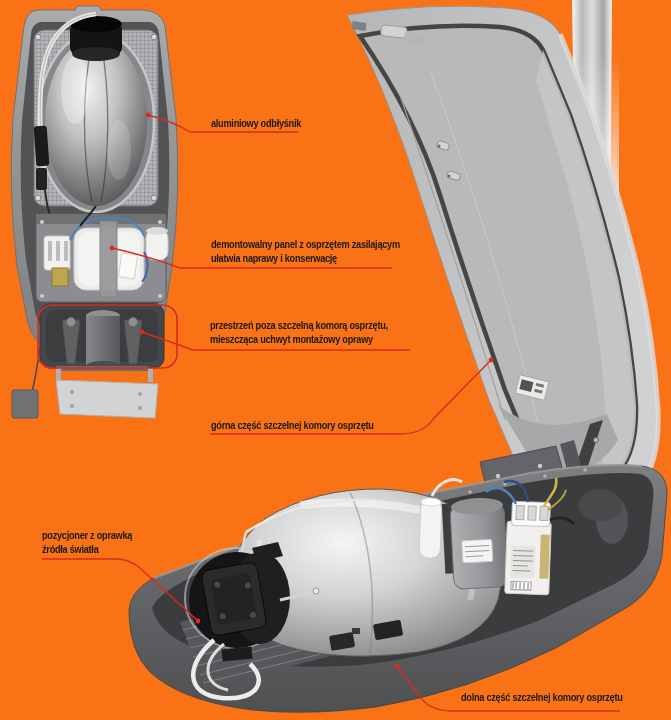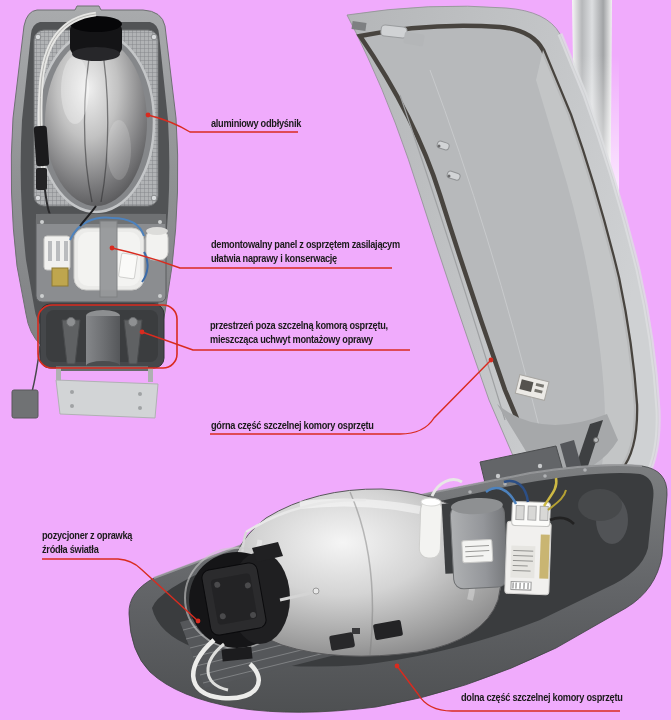--- a/index.html
+++ b/index.html
@@ -1,19 +1,19 @@
 <!DOCTYPE html>
 <html><head>
 <meta charset="utf-8">
 <style>
   html,body{margin:0;padding:0;background:#ffffff;}
   .stage{
     position:relative;
     width:671px;height:720px;
-    background:#f0abfc;
+    background:#f97316;
     overflow:hidden;
     font-family:"Liberation Sans", sans-serif;
   }
   .stage svg{position:absolute;left:0;top:0;}
   .callout{
     position:absolute;
     color:#1a1a1a;
     font-size:10px;
     font-weight:700;
     letter-spacing:-0.3px;

